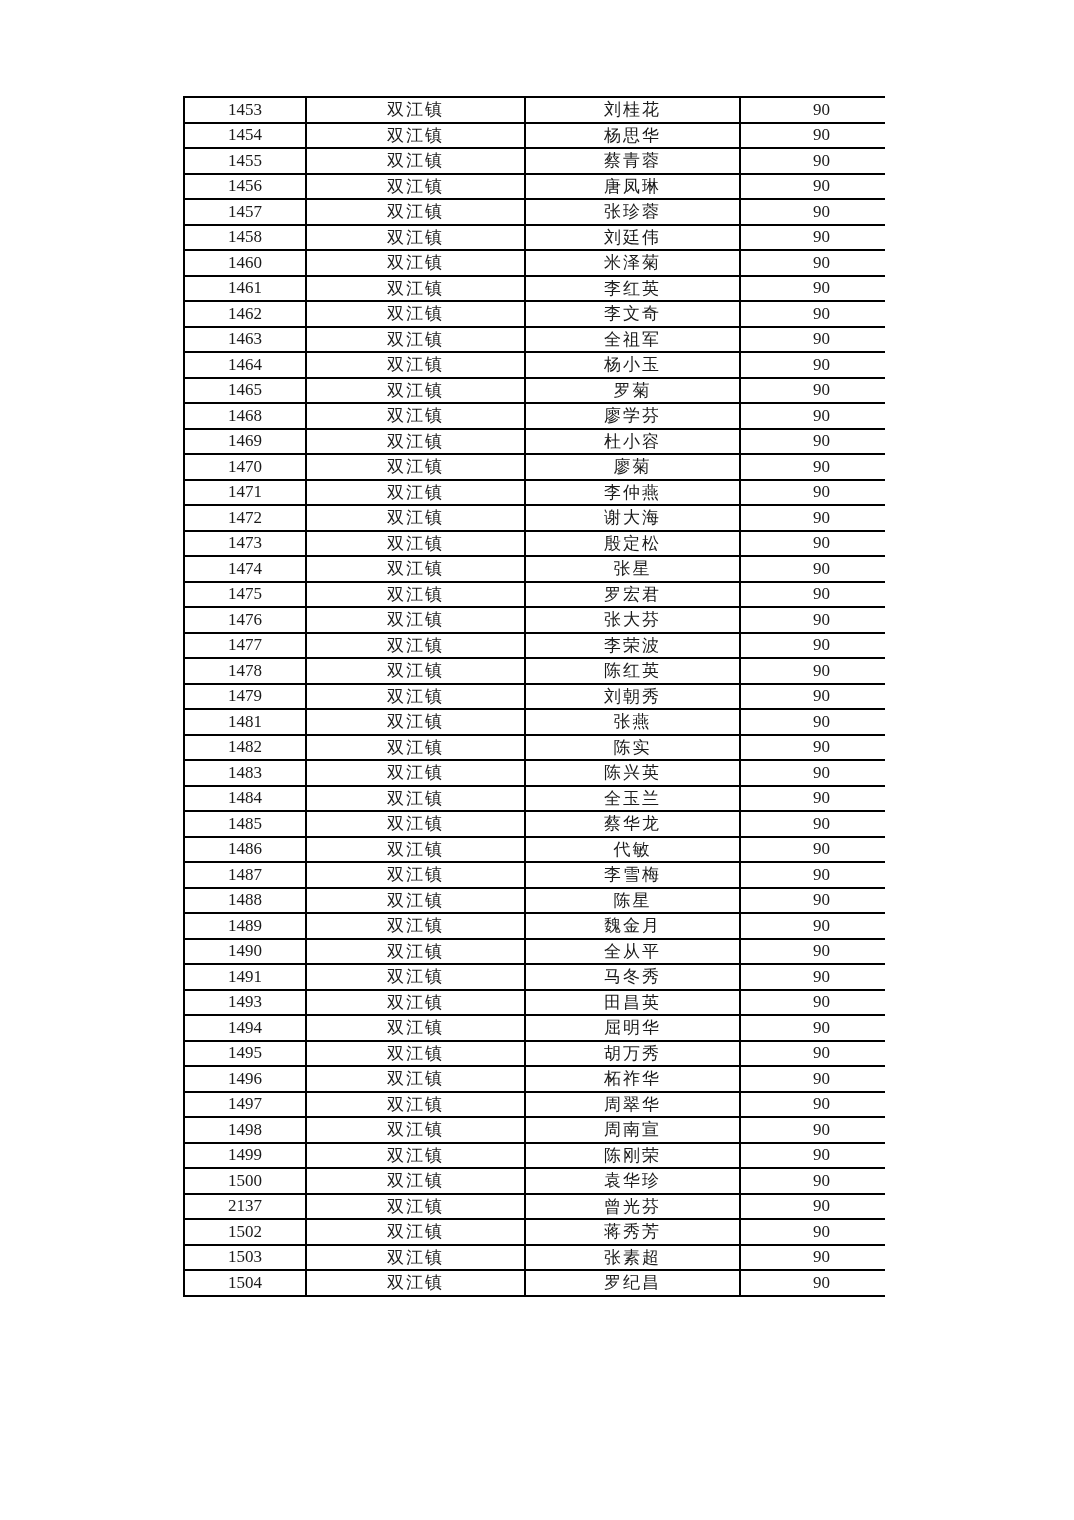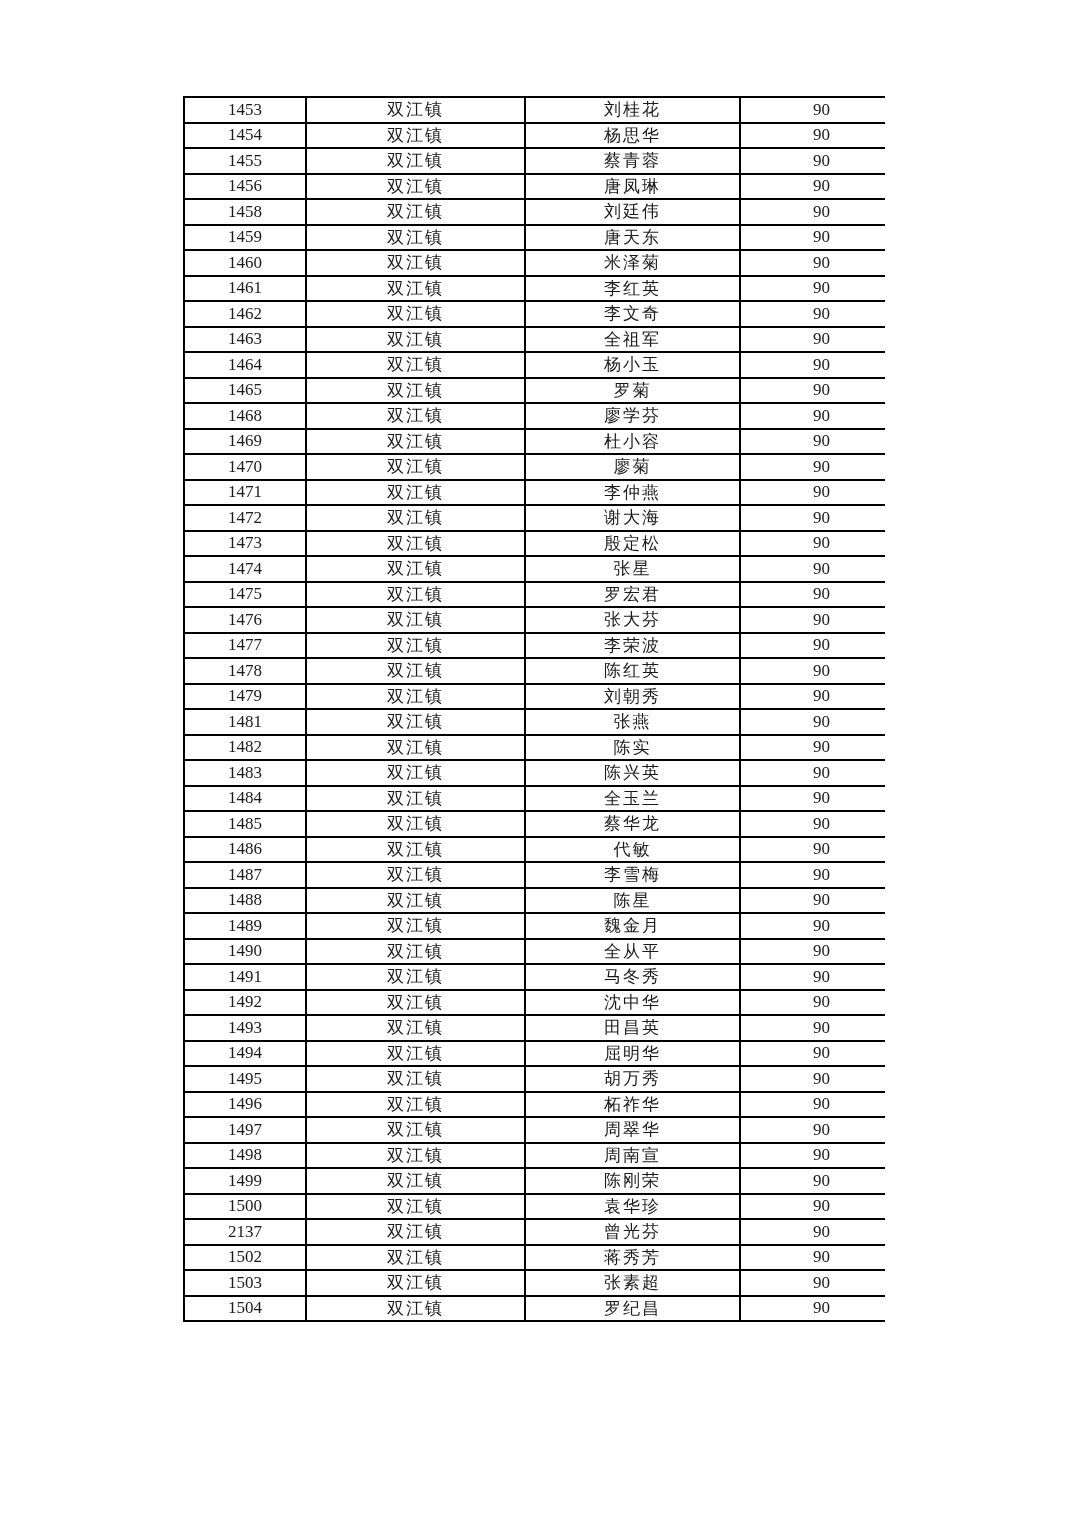--- a/index.html
+++ b/index.html
@@ -70,32 +70,32 @@
           <td class="cell-name">蔡青蓉</td>
           <td class="cell-score">90</td>
         </tr>
         <tr>
           <td class="cell-index">1456</td>
           <td class="cell-town">双江镇</td>
           <td class="cell-name">唐凤琳</td>
           <td class="cell-score">90</td>
         </tr>
         <tr>
+          <td class="cell-index">1457</td>
+          <td class="cell-town">双江镇</td>
+          <td class="cell-name">张珍蓉</td>
+          <td class="cell-score">90</td>
+        </tr>
+        <tr>
           <td class="cell-index">1458</td>
           <td class="cell-town">双江镇</td>
           <td class="cell-name">刘廷伟</td>
           <td class="cell-score">90</td>
         </tr>
         <tr>
-          <td class="cell-index">1459</td>
-          <td class="cell-town">双江镇</td>
-          <td class="cell-name">唐天东</td>
-          <td class="cell-score">90</td>
-        </tr>
-        <tr>
           <td class="cell-index">1460</td>
           <td class="cell-town">双江镇</td>
           <td class="cell-name">米泽菊</td>
           <td class="cell-score">90</td>
         </tr>
         <tr>
           <td class="cell-index">1461</td>
           <td class="cell-town">双江镇</td>
           <td class="cell-name">李红英</td>
           <td class="cell-score">90</td>
@@ -253,26 +253,20 @@
         <tr>
           <td class="cell-index">1490</td>
           <td class="cell-town">双江镇</td>
           <td class="cell-name">全从平</td>
           <td class="cell-score">90</td>
         </tr>
         <tr>
           <td class="cell-index">1491</td>
           <td class="cell-town">双江镇</td>
           <td class="cell-name">马冬秀</td>
-          <td class="cell-score">90</td>
-        </tr>
-        <tr>
-          <td class="cell-index">1492</td>
-          <td class="cell-town">双江镇</td>
-          <td class="cell-name">沈中华</td>
           <td class="cell-score">90</td>
         </tr>
         <tr>
           <td class="cell-index">1493</td>
           <td class="cell-town">双江镇</td>
           <td class="cell-name">田昌英</td>
           <td class="cell-score">90</td>
         </tr>
         <tr>
           <td class="cell-index">1494</td>

